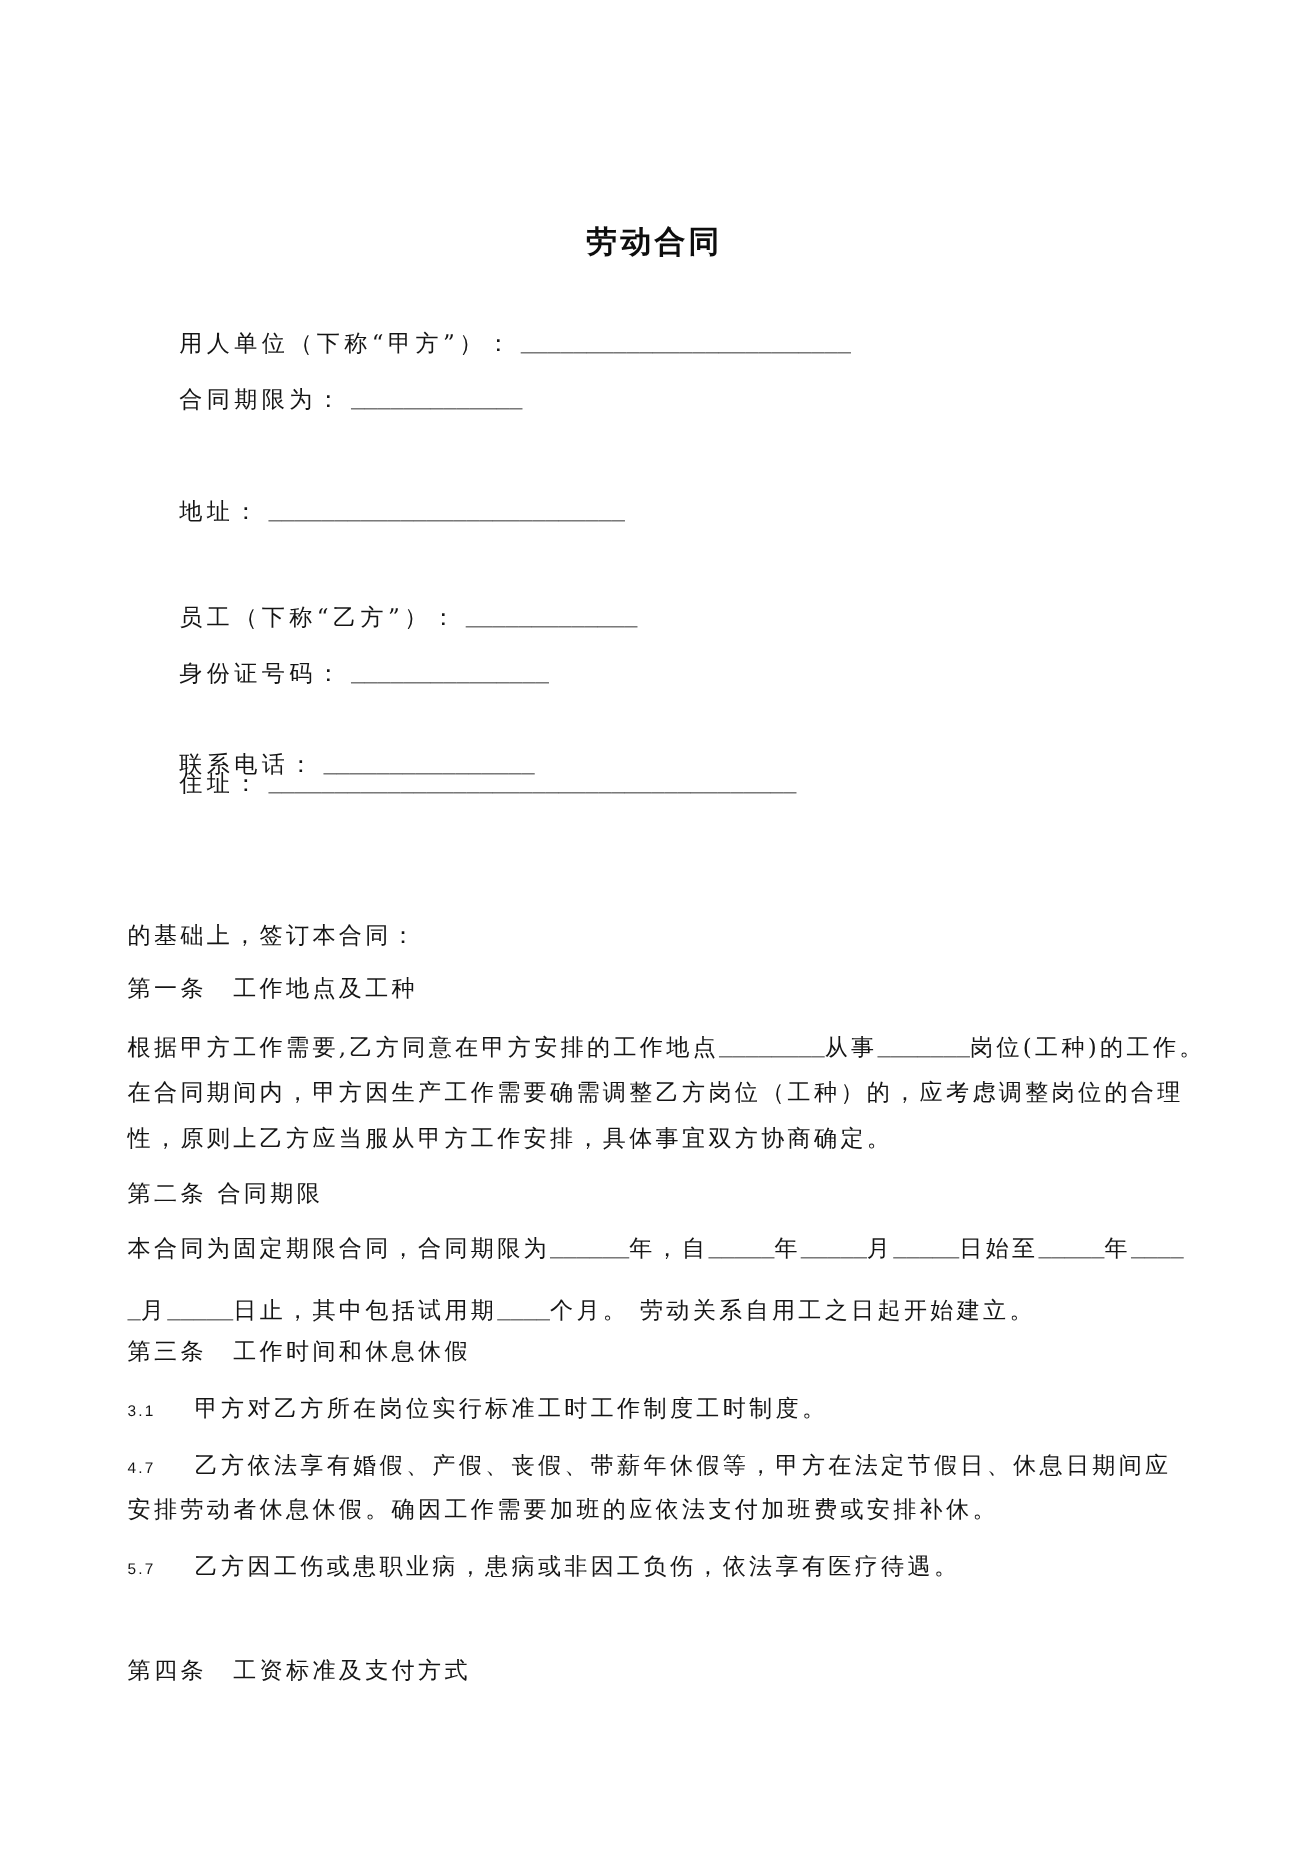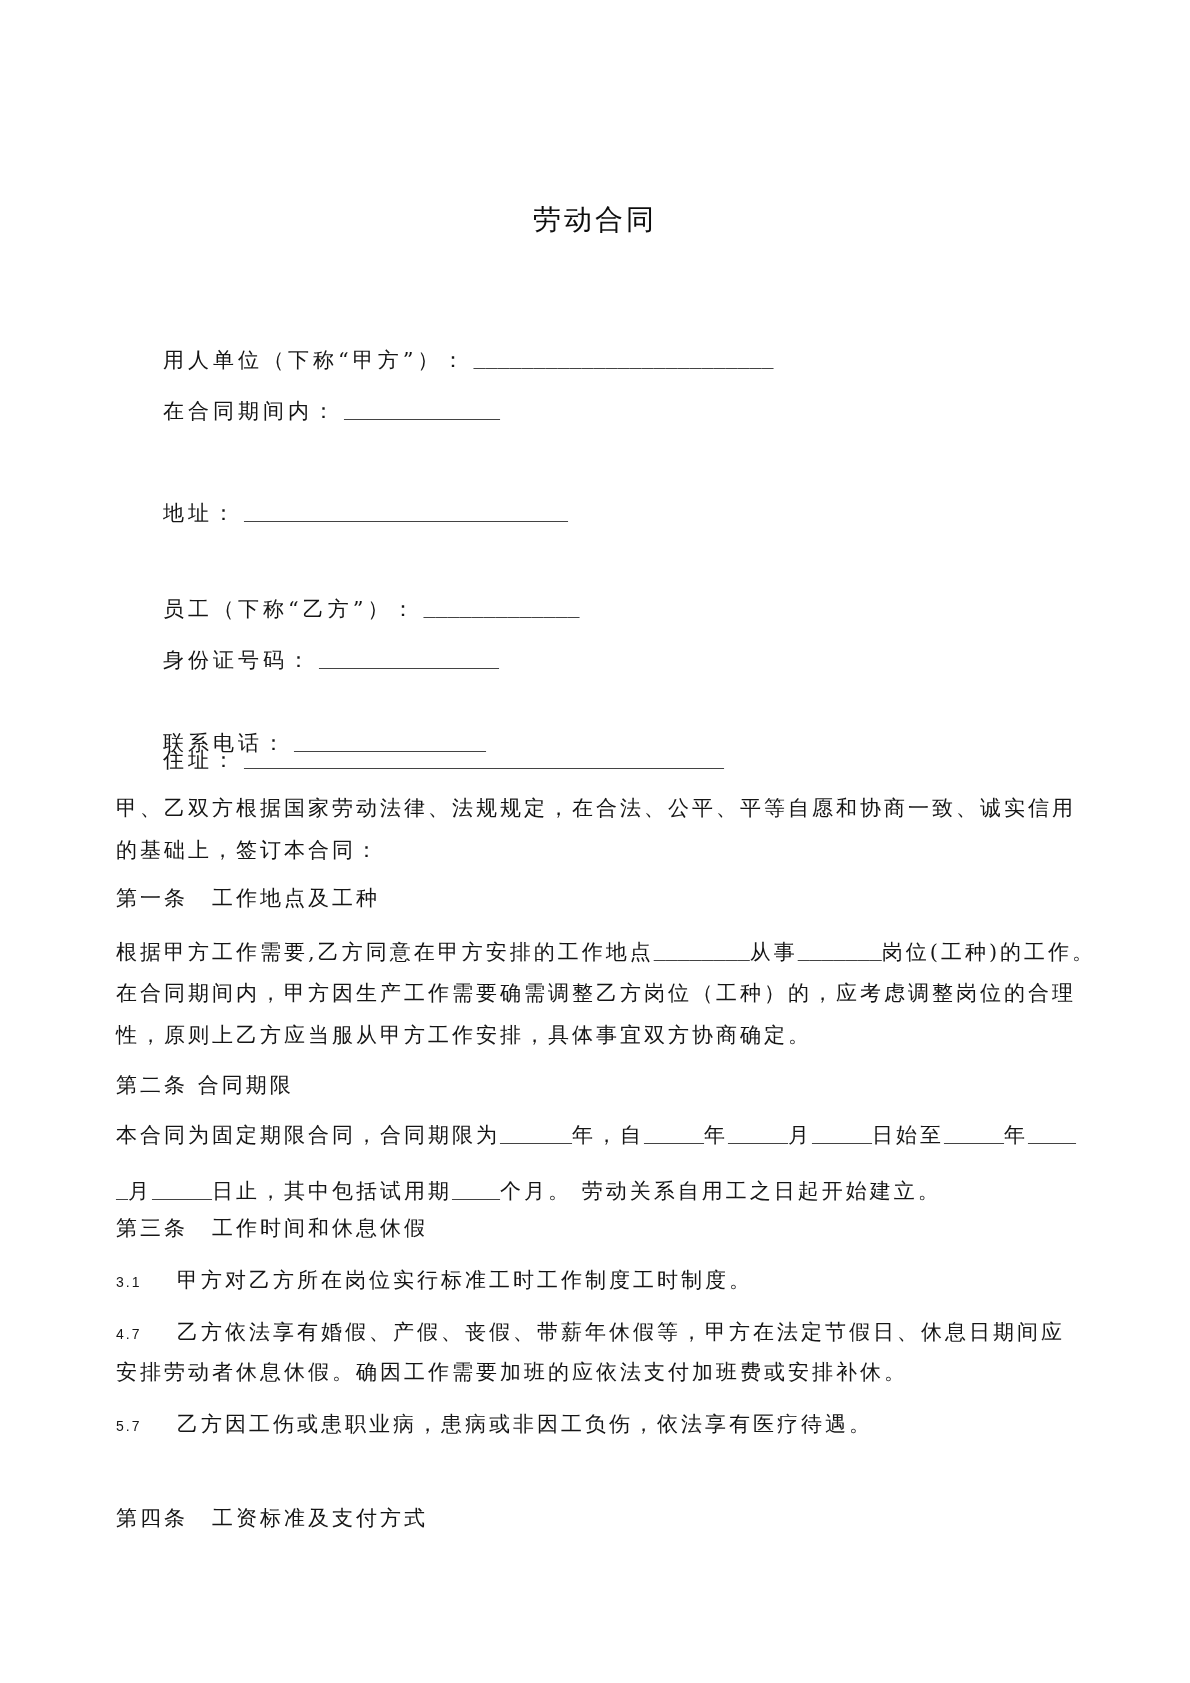--- a/index.html
+++ b/index.html
@@ -1,59 +1,58 @@
 <!DOCTYPE html>
 <html><head>
 <meta charset="utf-8">
 <style>
   html, body { margin: 0; padding: 0; background: #ffffff; }
   body { width: 1190px; height: 1683px; position: relative; overflow: hidden;
          font-family: "DejaVu Serif", serif; color: #151515; }
   .page { position: absolute; left: 0; top: 0; width: 1190px; height: 1683px; background: #ffffff; }
   .title { position: absolute; left: 0; top: 200px; width: 1190px; height: 40px; line-height: 40px;
-           text-align: center; font-size: 28px; font-weight: normal; letter-spacing: 3px; color: #0d0d0d; }
+           text-align: center; font-size: 28px; font-weight: bold; letter-spacing: 3px; color: #0d0d0d; }
   .line { position: absolute; left: 116px; height: 30px; line-height: 30px; white-space: nowrap;
           font-size: 21px; letter-spacing: 3px; }
-  .field { left: 163px; letter-spacing: 4px; margin-top: 48px; }
+  .field { left: 163px; letter-spacing: 4px; }
   .blank { font-family: "Liberation Mono", monospace; font-size: 20px; letter-spacing: 0; color: #3a3a3a; }
   .field .blank { margin-left: 6px; }
   .num { display: inline-block; width: 61px; font-family: Liberation Sans, sans-serif;
          font-size: 14px; letter-spacing: 2px; }
 </style>
 </head>
 <body>
 
 <div class="page">
 
   <div class="title">劳动合同</div>
 
   <div class="line field" style="top:297px">
     <span>用人单位（下称“甲方”）：</span><span class="blank">_________________________</span>
   </div>
   <div class="line field" style="top:348px">
-    <span>在合同期间内：</span><span class="blank">_____________</span>
+    <span>合同期限为：</span><span class="blank">_____________</span>
   </div>
   <div class="line field" style="top:450px">
     <span>地址：</span><span class="blank">___________________________</span>
   </div>
 
   <div class="line field" style="top:546px">
     <span>员工（下称“乙方”）：</span><span class="blank">_____________</span>
   </div>
   <div class="line field" style="top:597px">
     <span>身份证号码：</span><span class="blank">_______________</span>
   </div>
   <div class="line field" style="top:680px">
     <span>联系电话：</span><span class="blank">________________</span>
   </div>
   <div class="line field" style="top:697px">
     <span>住址：</span><span class="blank">________________________________________</span>
   </div>
 
-  <div class="line" style="top:793px">甲、乙双方根据国家劳动法律、法规规定，在合法、公平、平等自愿和协商一致、诚实信用</div>
   <div class="line" style="top:835px">的基础上，签订本合同：</div>
 
   <div class="line" style="top:883px">第一条　工作地点及工种</div>
   <div class="line" style="top:937px">
     <span>根据甲方工作需要,乙方同意在甲方安排的工作地点</span><span class="blank">________</span><span>从事</span><span class="blank">_______</span><span>岗位(工种)的工作。</span>
   </div>
   <div class="line" style="top:1020px">性，原则上乙方应当服从甲方工作安排，具体事宜双方协商确定。</div>
   <div class="line" style="top:978px">在合同期间内，甲方因生产工作需要确需调整乙方岗位（工种）的，应考虑调整岗位的合理</div>
 
   <div class="line" style="top:1070px">第二条 合同期限</div>

